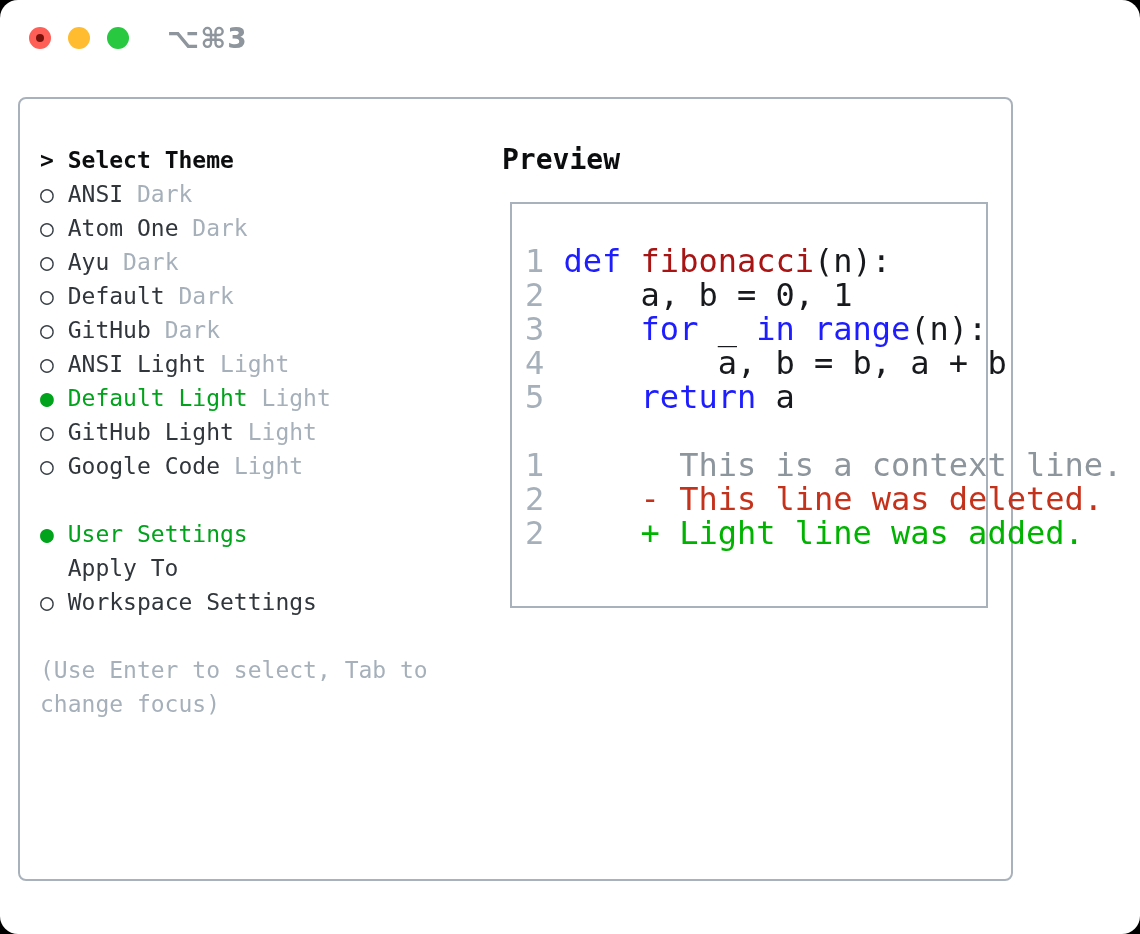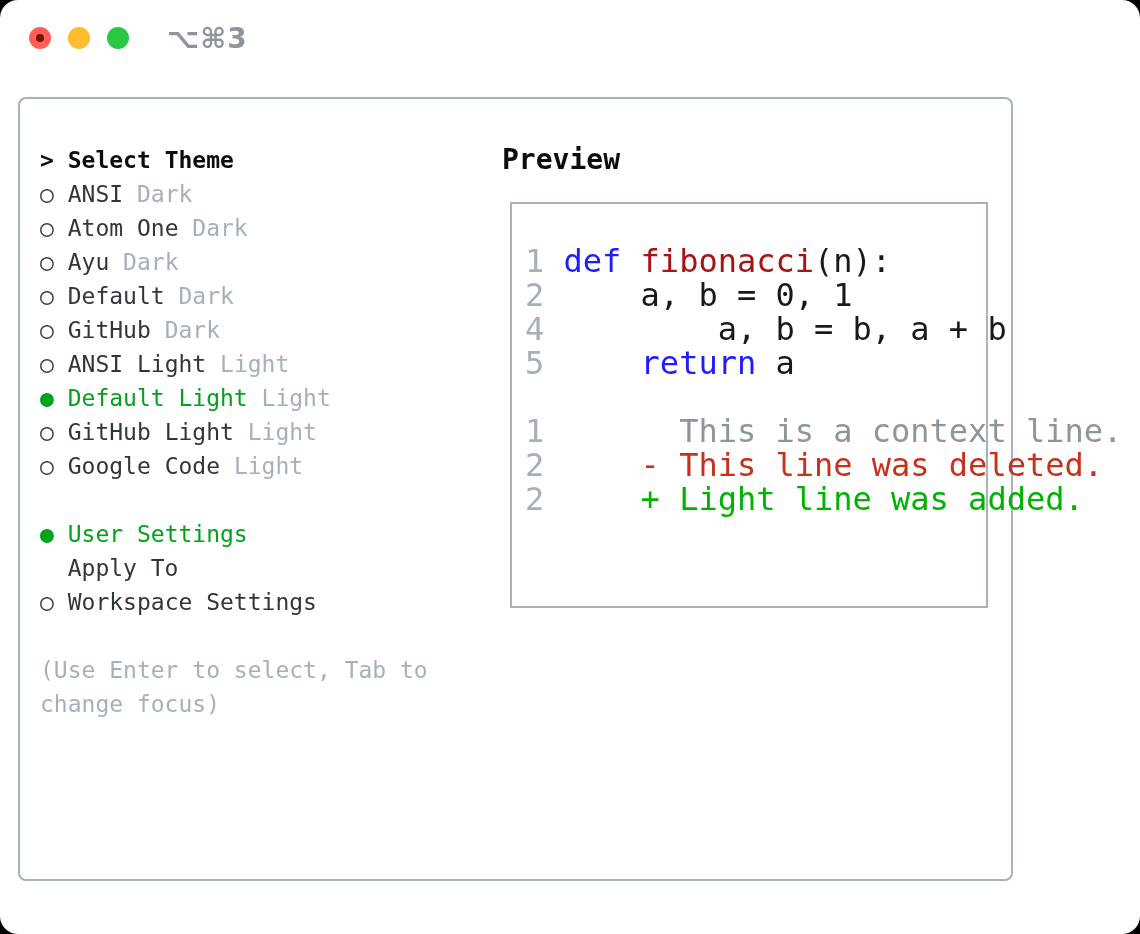--- a/index.html
+++ b/index.html
@@ -83,20 +83,21 @@
         <div class="row"><span class="radio-off">○</span><span class="name"> Workspace Settings</span></div>
         <div class="row"></div>
         <div class="row help">(Use Enter to select, Tab to</div>
         <div class="row help">change focus)</div>
       </div>
     <div class="preview-heading">Preview</div>
     <div class="preview-box">
       <div class="code" id="code">
           <div class="row"><span class="tok-num">1 </span><span class="tok-kw">def</span><span class="tok-pl"> </span><span class="tok-fn">fibonacci</span><span class="tok-pl">(n):</span></div>
           <div class="row"><span class="tok-num">2 </span><span class="tok-pl">    a, b = 0, 1</span></div>
+          <div class="row"><span class="tok-num">3 </span><span class="tok-pl">    </span><span class="tok-kw">for</span><span class="tok-pl"> _ </span><span class="tok-kw">in</span><span class="tok-pl"> </span><span class="tok-kw">range</span><span class="tok-pl">(n):</span></div>
           <div class="row"><span class="tok-num">4 </span><span class="tok-pl">        a, b = b, a + b</span></div>
           <div class="row"><span class="tok-num">5 </span><span class="tok-pl">    </span><span class="tok-kw">return</span><span class="tok-pl"> a</span></div>
           <div class="row"><span class="tok-num"></span></div>
           <div class="row"><span class="tok-num">1 </span><span class="tok-ctx">      This is a context line.</span></div>
           <div class="row"><span class="tok-num">2 </span><span class="tok-del">    - This line was deleted.</span></div>
           <div class="row"><span class="tok-num">2 </span><span class="tok-add">    + Light line was added.</span></div>
         </div>
     </div>
   </div>
 </div>

